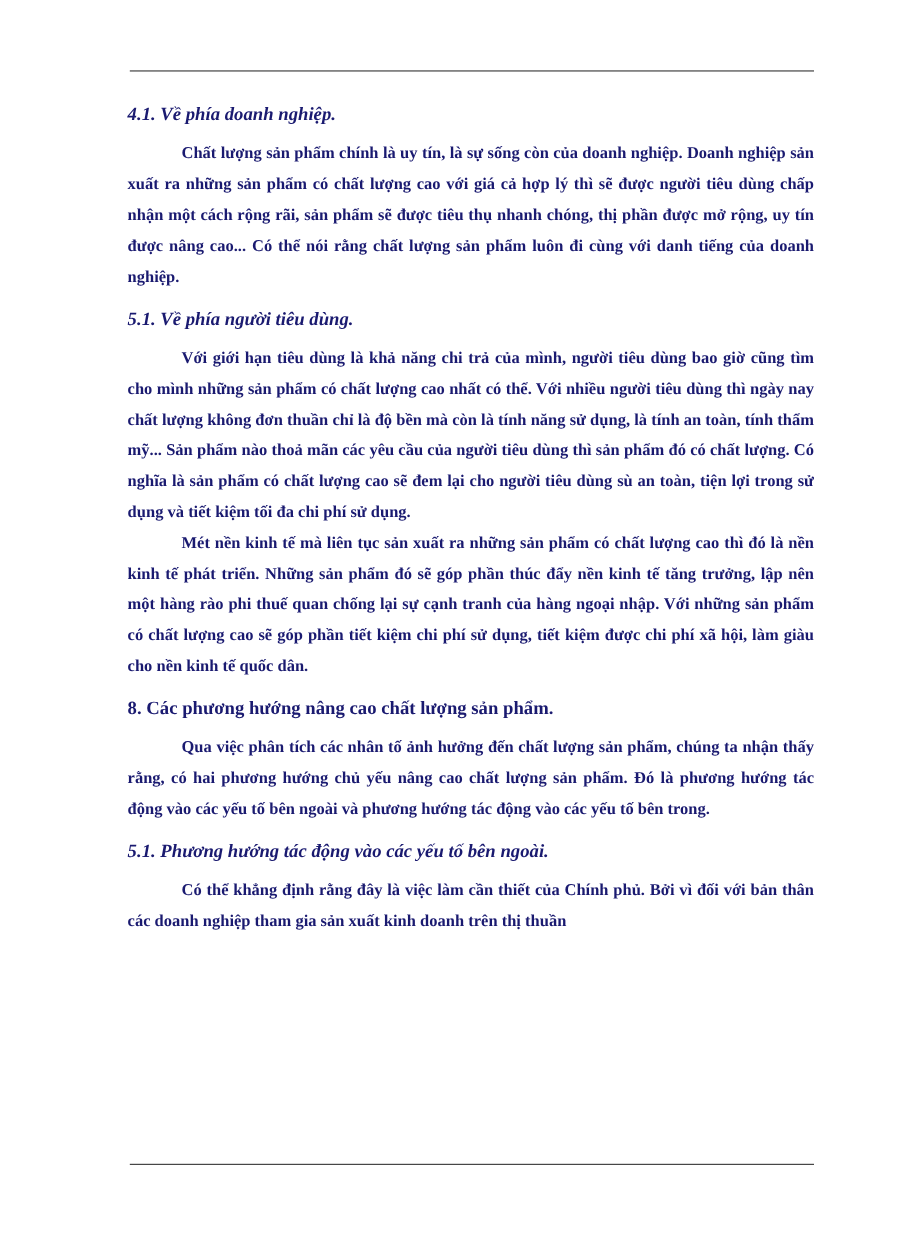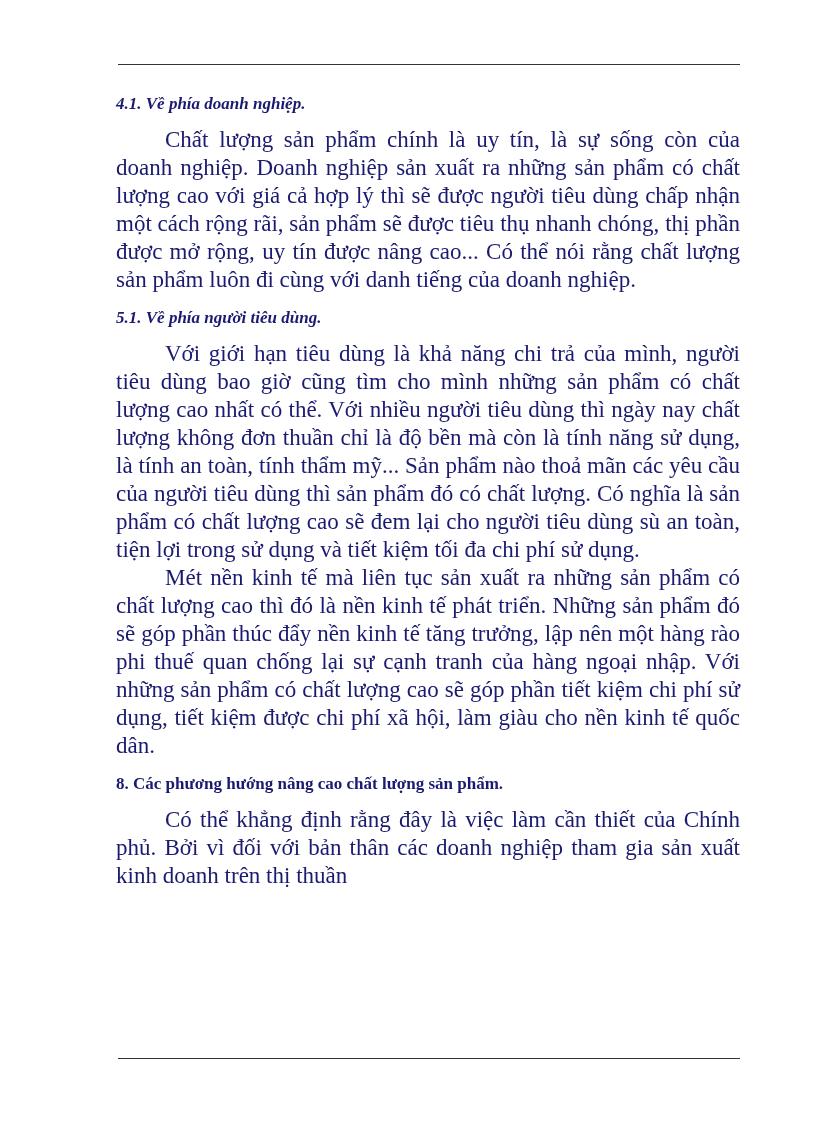--- a/index.html
+++ b/index.html
@@ -27,24 +27,25 @@
   .top-rule { top: 64px; }
   .bottom-rule { top: 1058px; }
   .content {
     position: absolute;
     top: 90px;
     left: 116px;
     width: 624px;
   }
   .content p.paragraph {
     margin: 0;
-    font-size: 23px;
+    font-size: 15px;
     line-height: 28px;
     text-align: justify;
     text-indent: 49px;
+    font-weight: bold;
   }
   .content h2 {
     font-size: 17px;
     line-height: 28px;
     margin: 10px 0 8px 0;
     font-weight: bold;
   }
   .content h2:first-child { margin-top: 0; }
   .content h2.heading_bold_italic { font-style: italic; }
   .content h2.heading_bold { font-style: normal; }
@@ -63,16 +64,18 @@
 
 <div class="page">
   <div class="rule top-rule"></div>
   <main class="content" id="doc-content">
       <h2 class="heading_bold_italic">4.1. Về phía doanh nghiệp.</h2>
       <p class="paragraph">Chất lượng sản phẩm chính là uy tín, là sự sống còn của doanh nghiệp. Doanh nghiệp sản xuất ra những sản phẩm có chất lượng cao với giá cả hợp lý thì sẽ được người tiêu dùng chấp nhận một cách rộng rãi, sản phẩm sẽ được tiêu thụ nhanh chóng, thị phần được mở rộng, uy tín được nâng cao... Có thể nói rằng chất lượng sản phẩm luôn đi cùng với danh tiếng của doanh nghiệp.</p>
       <h2 class="heading_bold_italic">5.1. Về phía người tiêu dùng.</h2>
       <p class="paragraph">Với giới hạn tiêu dùng là khả năng chi trả của mình, người tiêu dùng bao giờ cũng tìm cho mình những sản phẩm có chất lượng cao nhất có thể. Với nhiều người tiêu dùng thì ngày nay chất lượng không đơn thuần chỉ là độ bền mà còn là tính năng sử dụng, là tính an toàn, tính thẩm mỹ... Sản phẩm nào thoả mãn các yêu cầu của người tiêu dùng thì sản phẩm đó có chất lượng. Có nghĩa là sản phẩm có chất lượng cao sẽ đem lại cho người tiêu dùng sù an toàn, tiện lợi trong sử dụng và tiết kiệm tối đa chi phí sử dụng.</p>
       <p class="paragraph">Mét nền kinh tế mà liên tục sản xuất ra những sản phẩm có chất lượng cao thì đó là nền kinh tế phát triển. Những sản phẩm đó sẽ góp phần thúc đẩy nền kinh tế tăng trưởng, lập nên một hàng rào phi thuế quan chống lại sự cạnh tranh của hàng ngoại nhập. Với những sản phẩm có chất lượng cao sẽ góp phần tiết kiệm chi phí sử dụng, tiết kiệm được chi phí xã hội, làm giàu cho nền kinh tế quốc dân.</p>
       <h2 class="heading_bold">8. Các phương hướng nâng cao chất lượng sản phẩm.</h2>
+      <p class="paragraph">Qua việc phân tích các nhân tố ảnh hưởng đến chất lượng sản phẩm, chúng ta nhận thấy rằng, có hai phương hướng chủ yếu nâng cao chất lượng sản phẩm. Đó là phương hướng tác động vào các yếu tố bên ngoài và phương hướng tác động vào các yếu tố bên trong.</p>
+      <h2 class="heading_bold_italic">5.1. Phương hướng tác động vào các yếu tố bên ngoài.</h2>
       <p class="paragraph">Có thể khẳng định rằng đây là việc làm cần thiết của Chính phủ. Bởi vì đối với bản thân các doanh nghiệp tham gia sản xuất kinh doanh trên thị thuần</p>
     </main>
   <div class="rule bottom-rule"></div>
 </div>
 
 </body></html>

